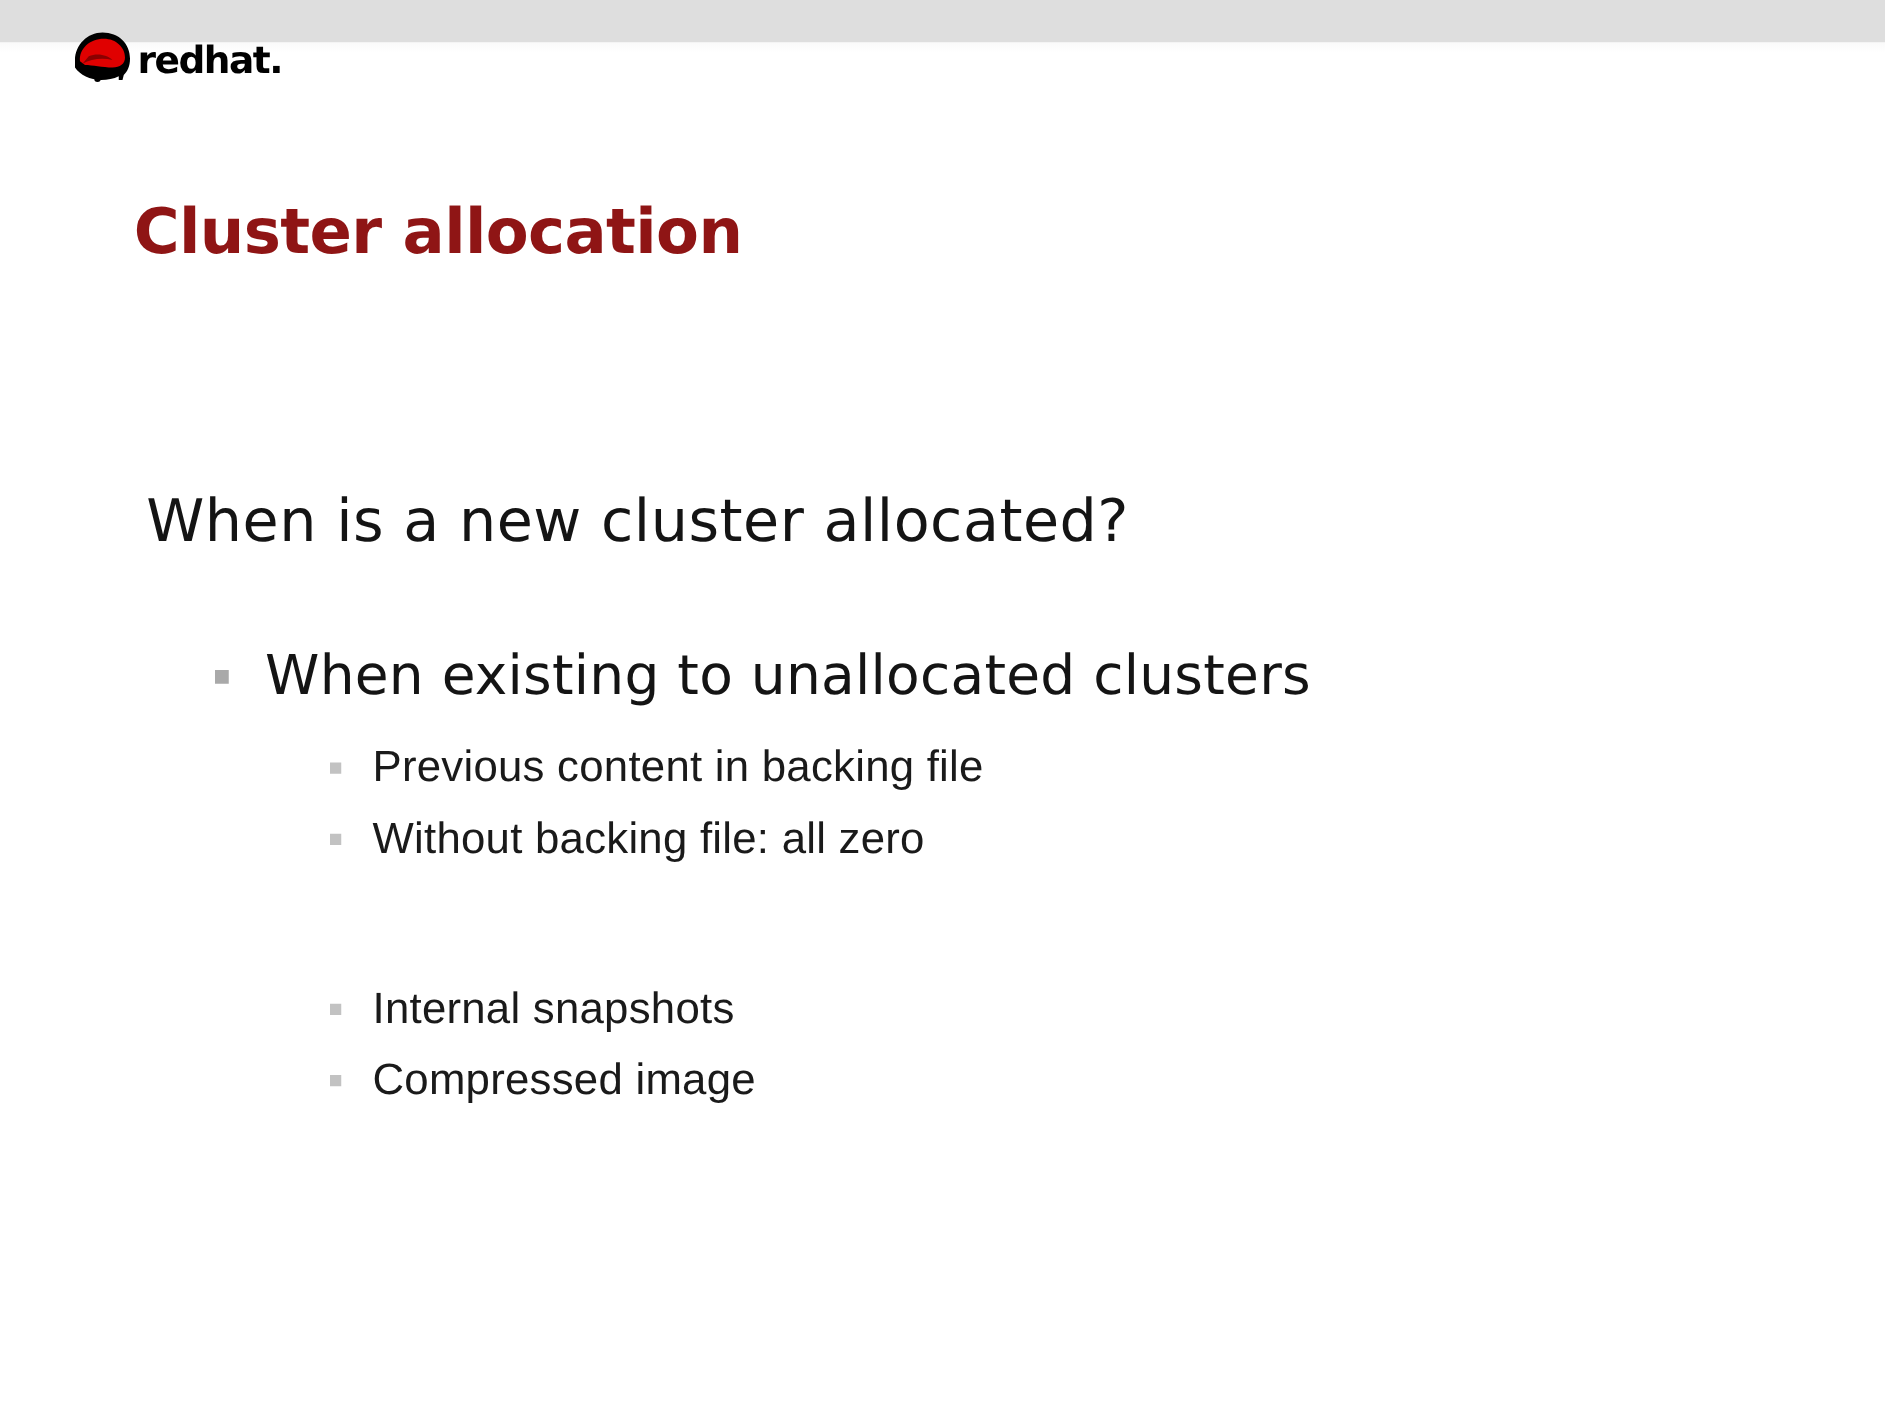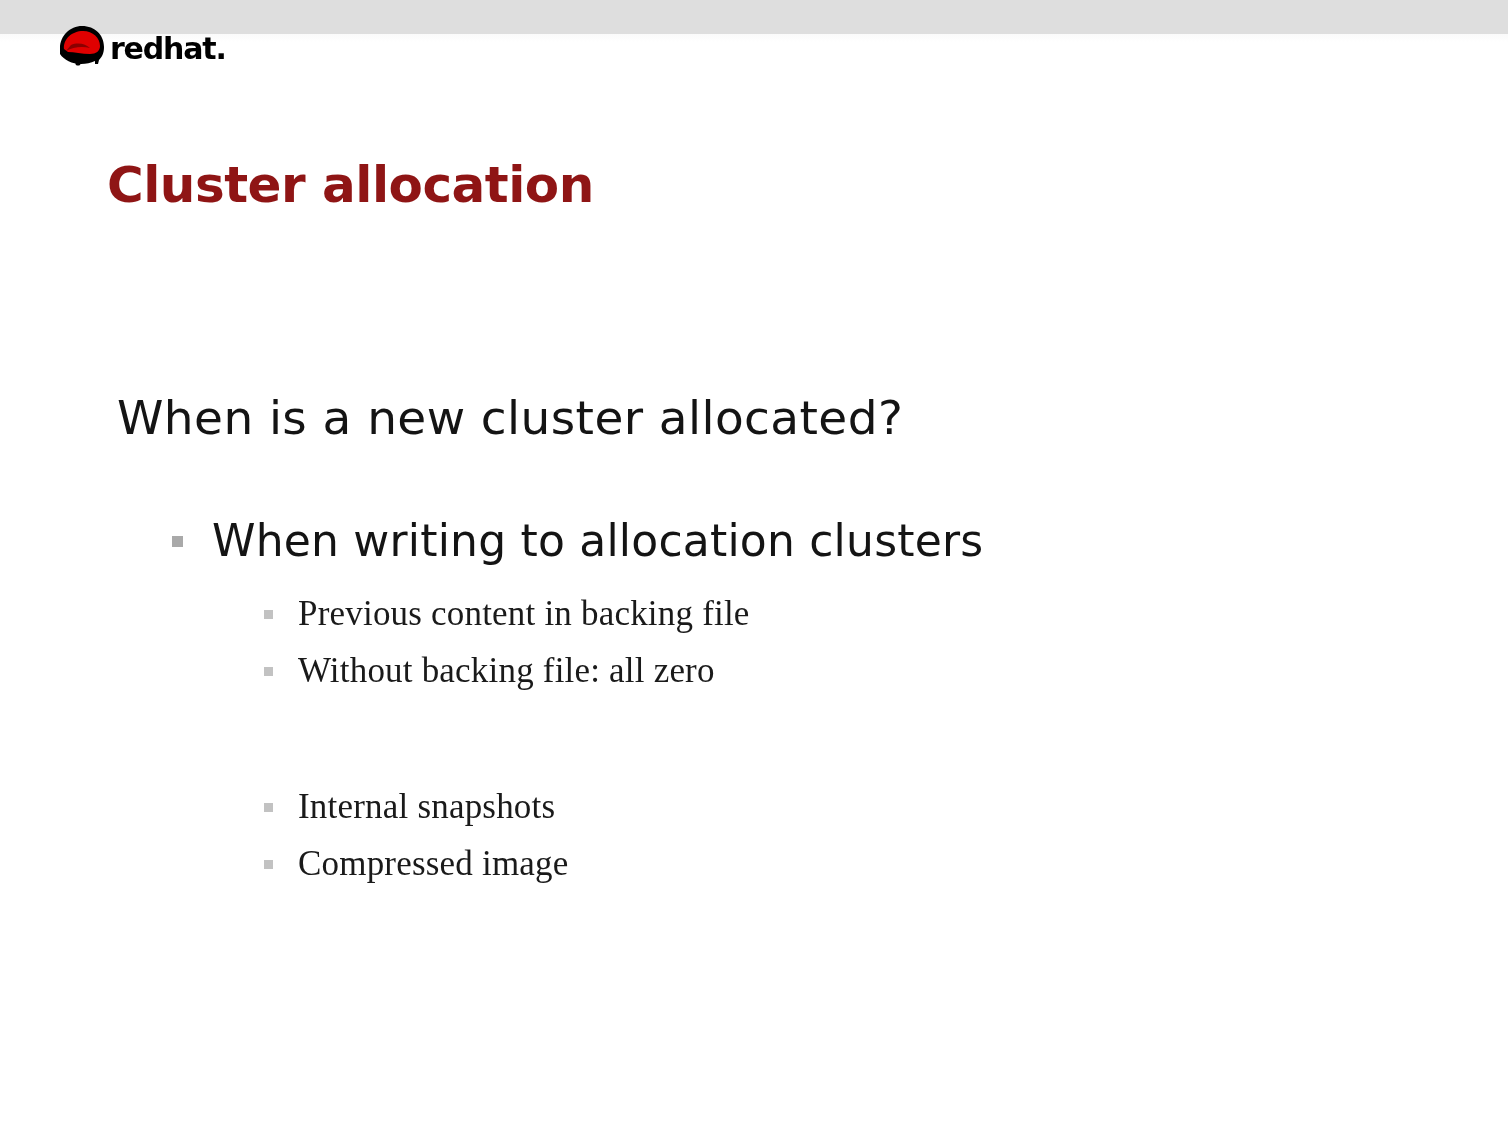--- a/index.html
+++ b/index.html
@@ -129,21 +129,21 @@
     width: 11px;
     height: 11px;
     background: #a9a9a9;
     flex: 0 0 auto;
     margin-right: 29px;
   }
 
   .lvl2 {
     position: absolute;
     left: 264px;
-    font-family: Liberation Serif, serif;
+    font-family: Liberation Sans, sans-serif;
     font-weight: 400;
     font-size: 35px;
     line-height: 44px;
     color: #1a1a1a;
     letter-spacing: 0.2px;
     white-space: nowrap;
     display: flex;
     align-items: center;
   }
   .lvl2 .bullet {
@@ -192,21 +192,21 @@
   </div>
 
   <div class="slide-title">Cluster allocation</div>
 
   <div class="body-area">
 
     <div class="lead-line">When is a new cluster allocated?</div>
 
     <div class="lvl1 row-b1">
       <span class="bullet"></span>
-      <span>When writing to allocation clusters</span>
+      <span>When existing to unallocated clusters</span>
     </div>
 
     <div class="lvl2 row-s1">
       <span class="bullet"></span>
       <span>Previous content in backing file</span>
     </div>
 
     <div class="lvl2 row-s2">
       <span class="bullet"></span>
       <span>Without backing file: all zero</span>

